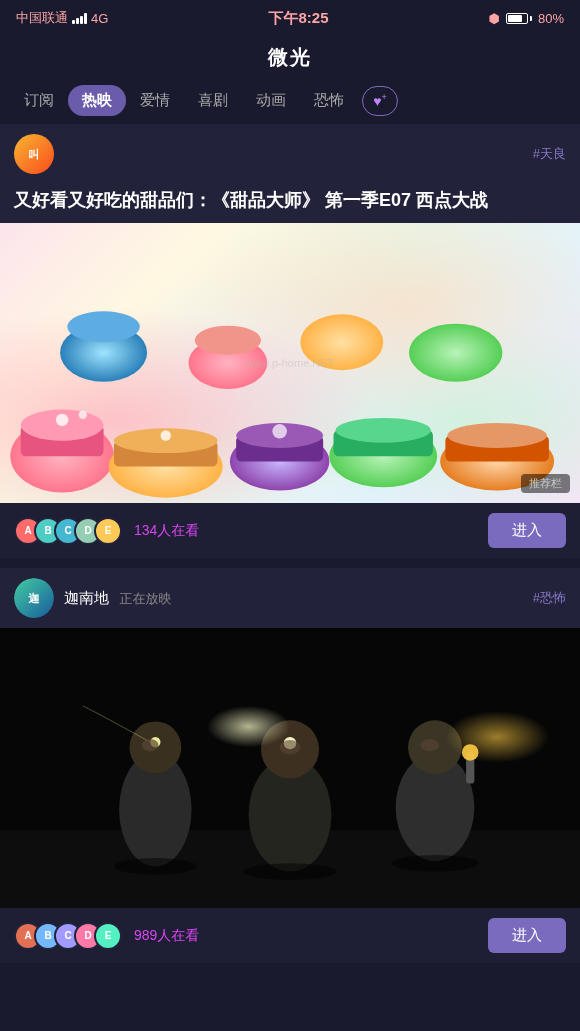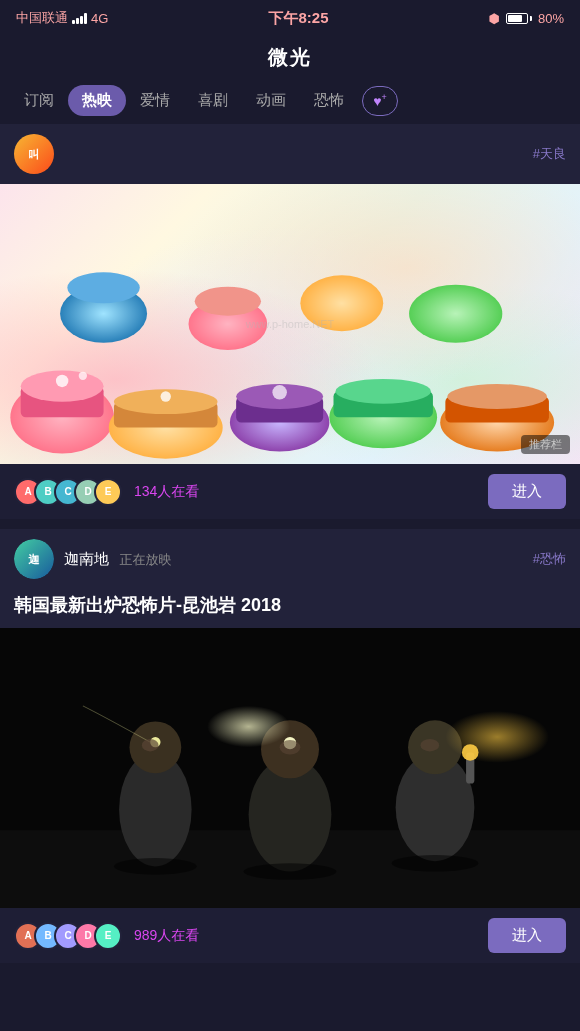--- a/index.html
+++ b/index.html
@@ -268,20 +268,21 @@
     <div class="user-info">
       <div class="avatar avatar-1">
         <div class="avatar-placeholder" style="background: linear-gradient(135deg, #f7b733, #fc4a1a);">
           <span style="font-size:11px;">叫</span>
         </div>
       </div>
     </div>
     <span class="tag">#天良</span>
   </div>
 
+  <div class="stream-title">又好看又好吃的甜品们：《甜品大师》 第一季E07 西点大战</div>
 
   <div class="stream-thumbnail">
     <div class="thumbnail-bg-1">
       <div class="cake-decorations"></div>
 
       <svg width="100%" height="100%" viewBox="0 0 560 280" preserveAspectRatio="xMidYMid slice" style="position:absolute;top:0;left:0;">
 
         <defs>
           <radialGradient id="cake1" cx="50%" cy="50%">
               <stop offset="0%" stop-color="#ffb3c1"></stop>
@@ -375,21 +376,20 @@
         </div>
       </div>
       <div>
         <span class="username">迦南地</span>
         <span class="status-text">正在放映</span>
       </div>
     </div>
     <span class="tag">#恐怖</span>
   </div>
 
-  <div class="stream-title">韩国最新出炉恐怖片-昆池岩 2018</div>
 
   <div class="stream-thumbnail">
     <div class="thumbnail-bg-2">
       <div class="dark-scene">
 
         <svg width="100%" height="100%" viewBox="0 0 560 280" preserveAspectRatio="xMidYMid slice" style="position:absolute;top:0;left:0;">
 
           <rect width="560" height="280" fill="#060606"></rect>
 
           <rect x="0" y="200" width="560" height="80" fill="#0d0d0d"></rect>

